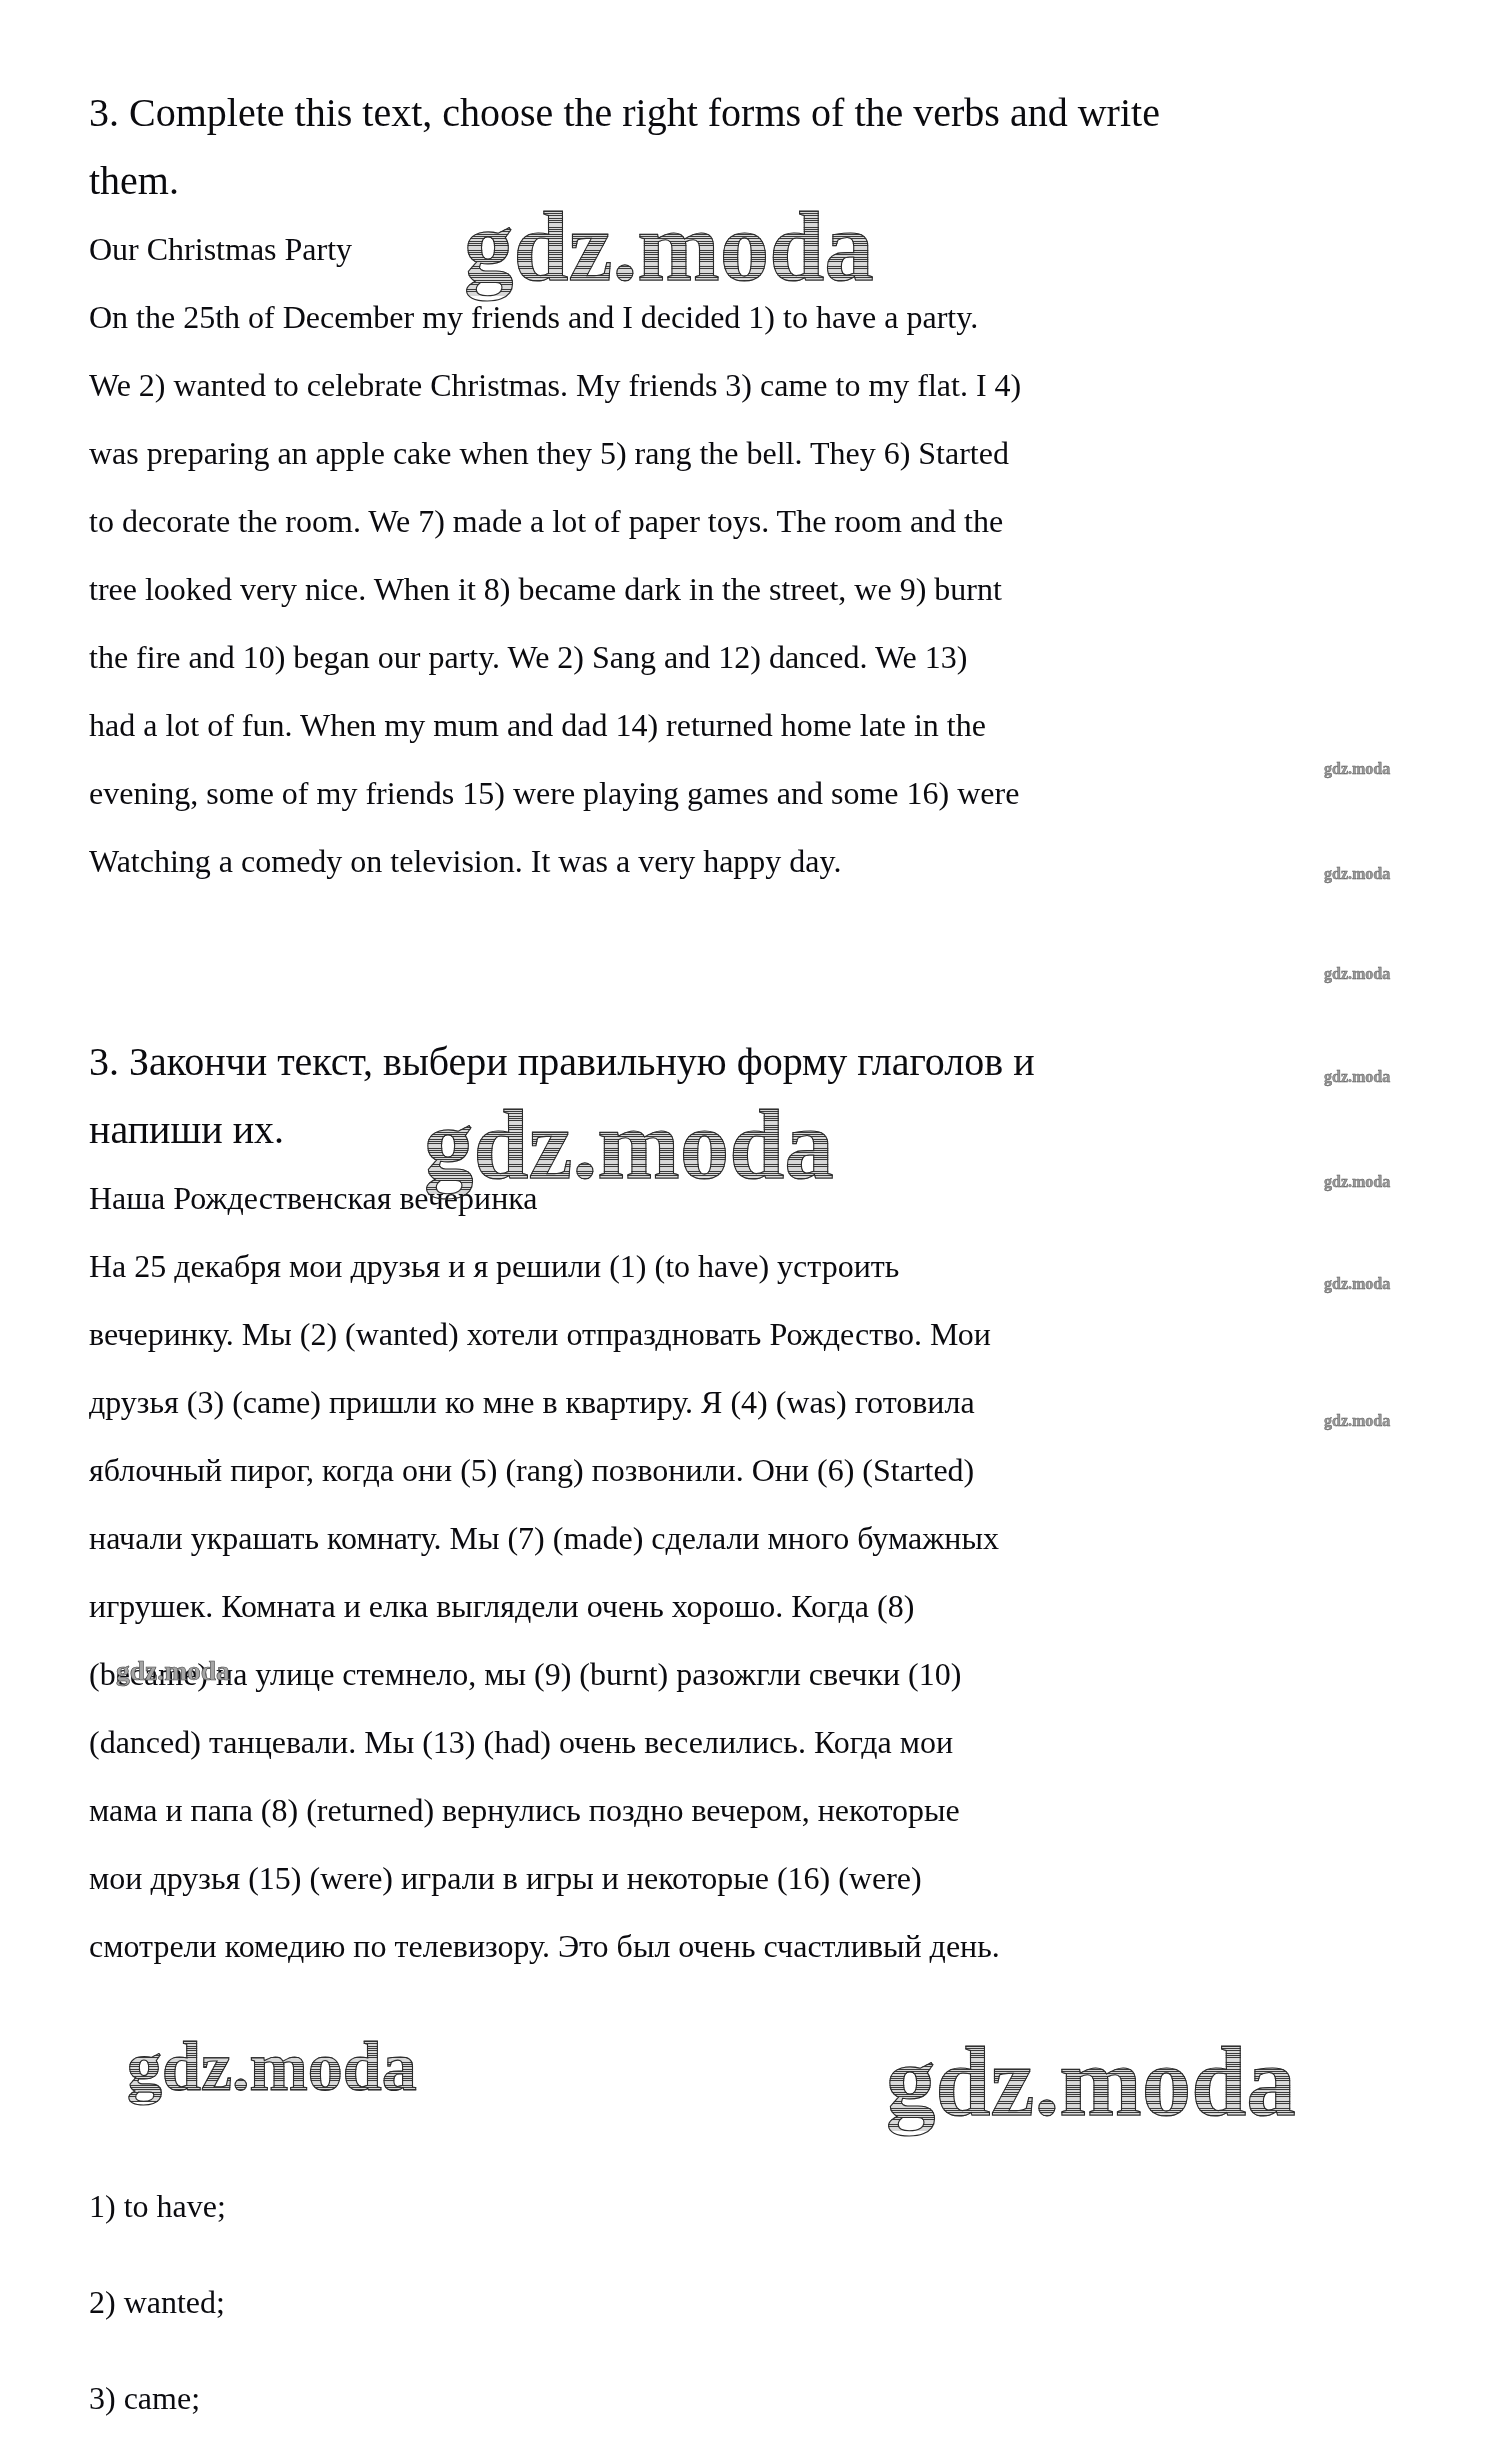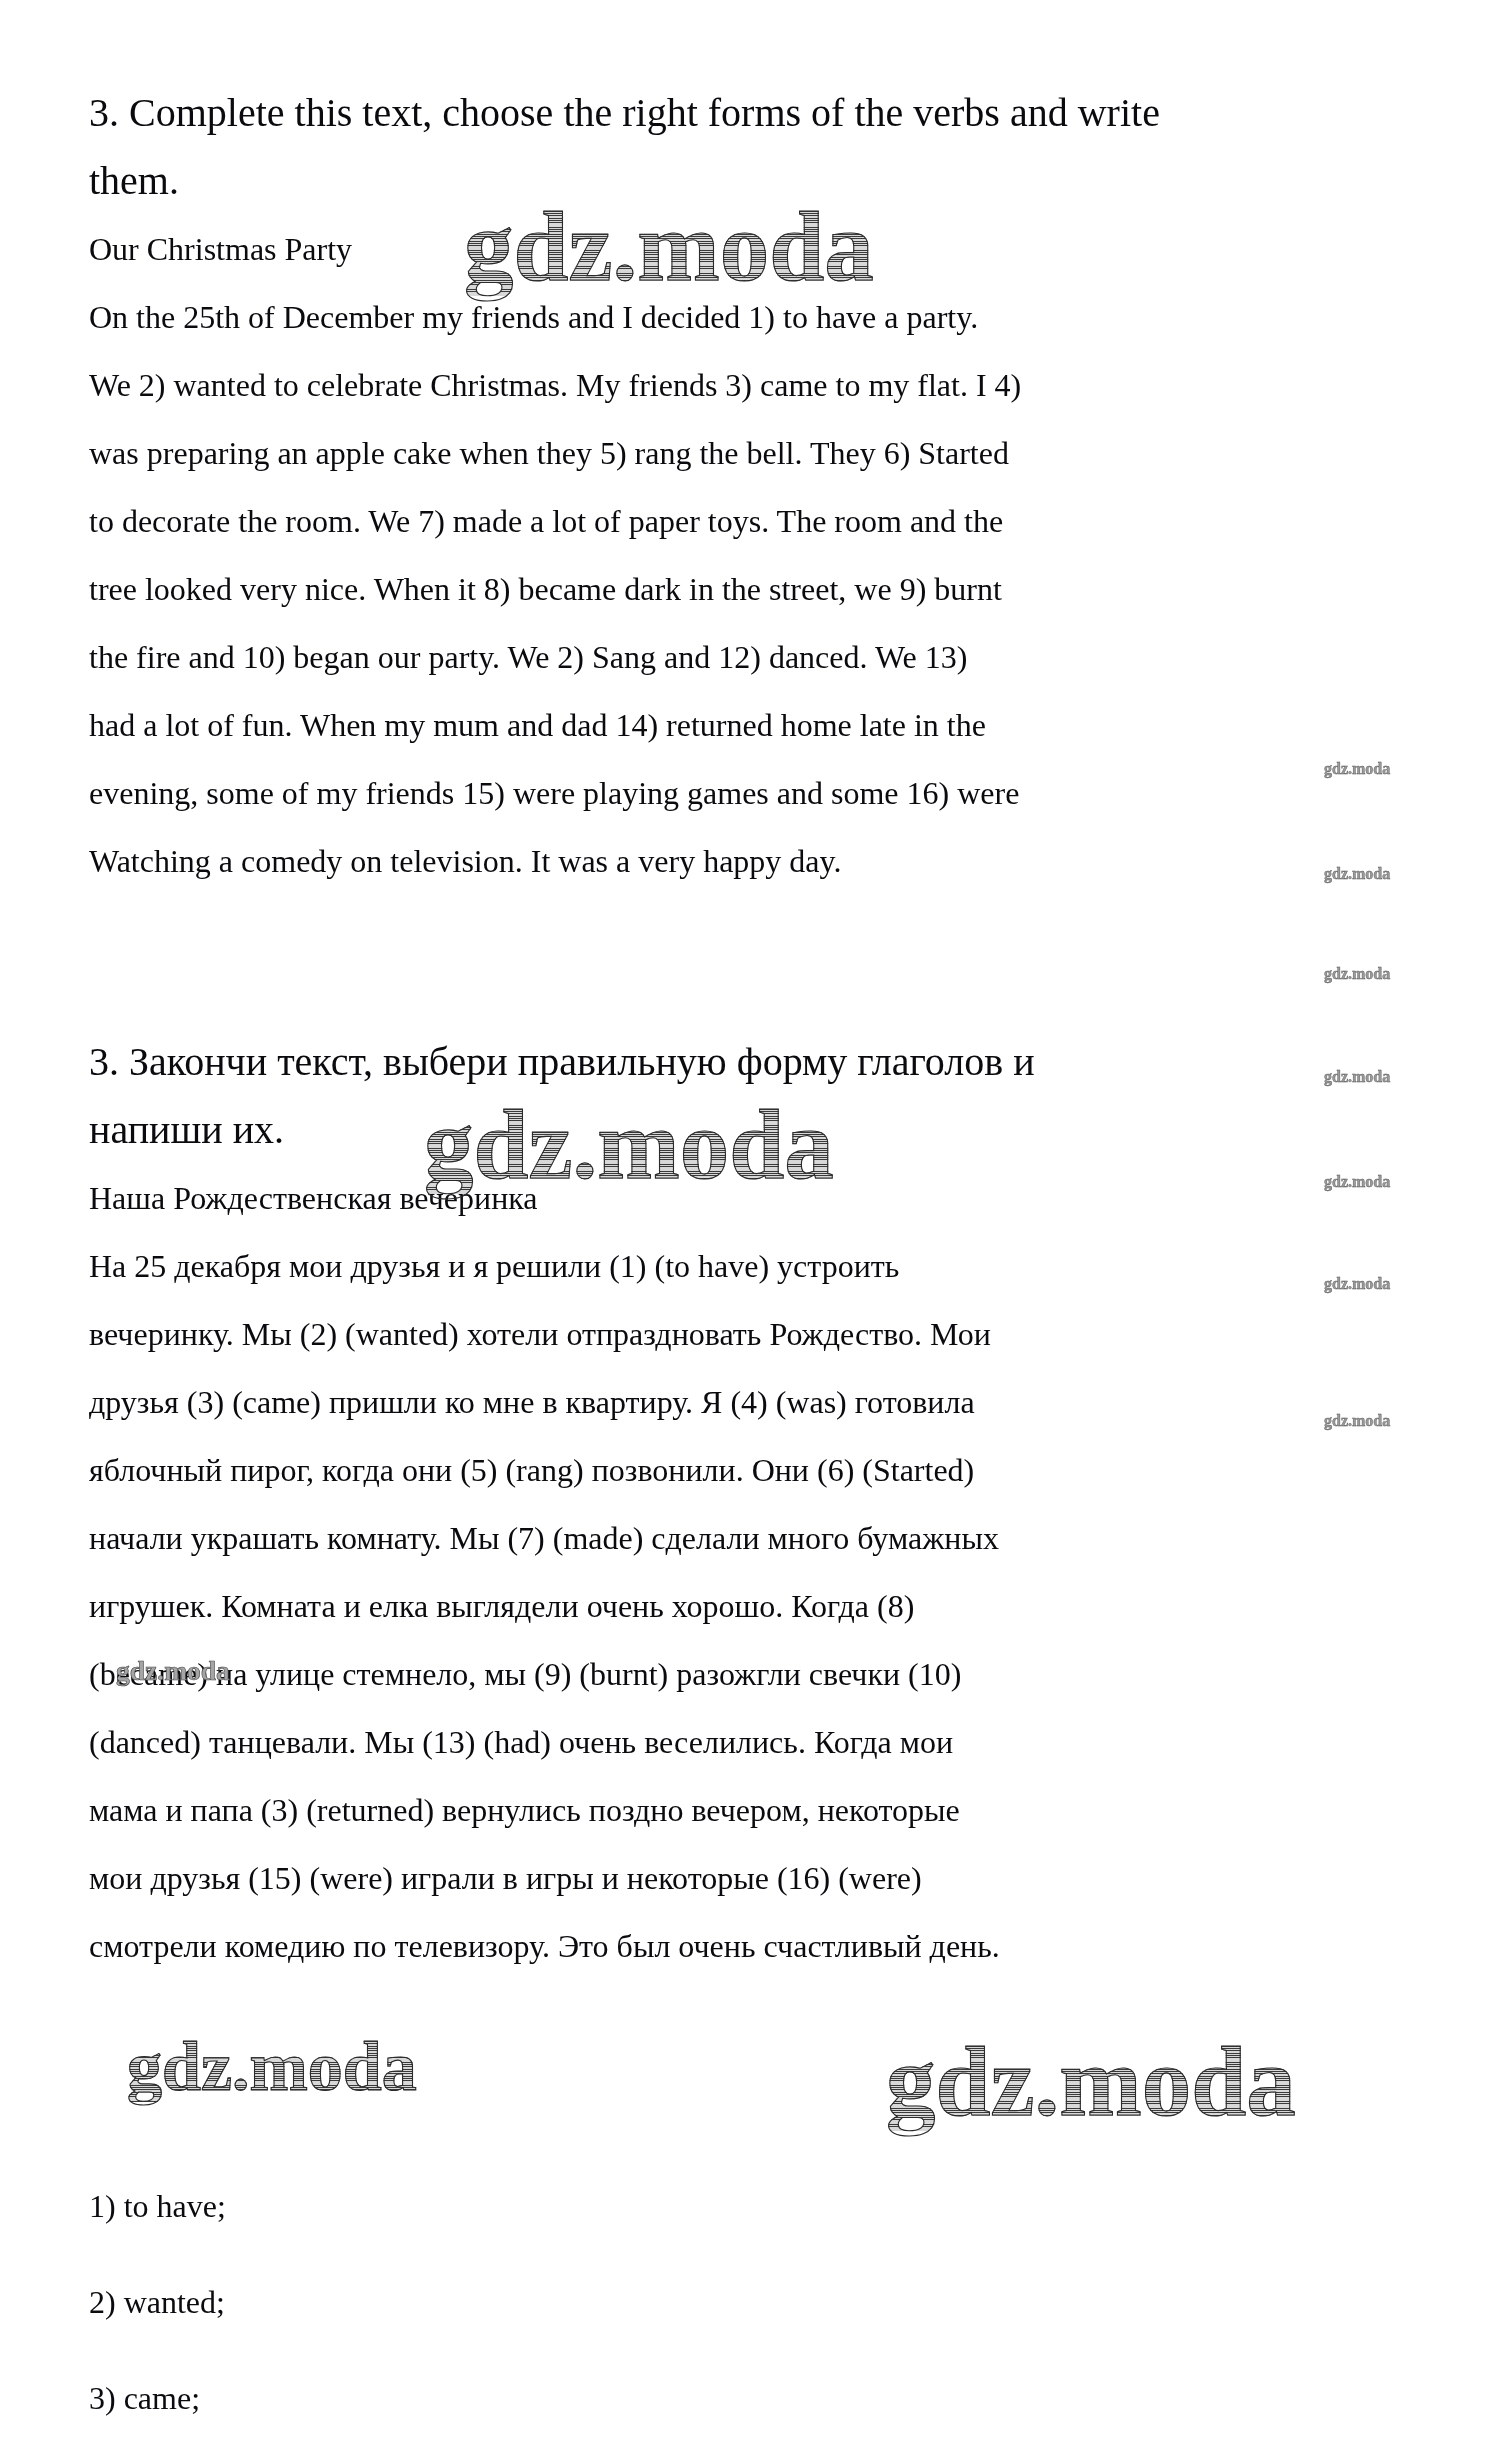--- a/index.html
+++ b/index.html
@@ -47,21 +47,21 @@
   <span class="line title">напиши их.</span>
   <span class="line">Наша Рождественская вечеринка</span>
   <span class="line">На 25 декабря мои друзья и я решили (1) (to have) устроить</span>
   <span class="line">вечеринку. Мы (2) (wanted) хотели отпраздновать Рождество. Мои</span>
   <span class="line">друзья (3) (came) пришли ко мне в квартиру. Я (4) (was) готовила</span>
   <span class="line">яблочный пирог, когда они (5) (rang) позвонили. Они (6) (Started)</span>
   <span class="line">начали украшать комнату. Мы (7) (made) сделали много бумажных</span>
   <span class="line">игрушек. Комната и елка выглядели очень хорошо. Когда (8)</span>
   <span class="line">(became) на улице стемнело, мы (9) (burnt) разожгли свечки (10)</span>
   <span class="line">(danced) танцевали. Мы (13) (had) очень веселились. Когда мои</span>
-  <span class="line">мама и папа (3) (returned) вернулись поздно вечером, некоторые</span>
+  <span class="line">мама и папа (8) (returned) вернулись поздно вечером, некоторые</span>
   <span class="line">мои друзья (15) (were) играли в игры и некоторые (16) (were)</span>
   <span class="line">смотрели комедию по телевизору. Это был очень счастливый день.</span>
 </div>
 
 <div class="block" id="answers">
   <span class="line">1) to have;</span>
   <span class="line">2) wanted;</span>
   <span class="line">3) came;</span>
 </div>
 

